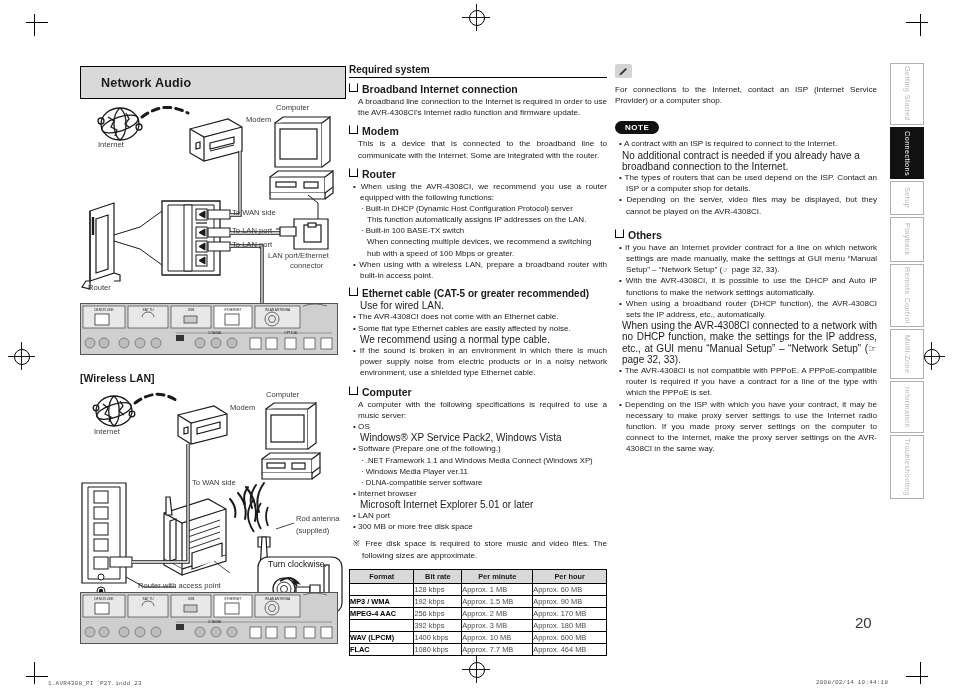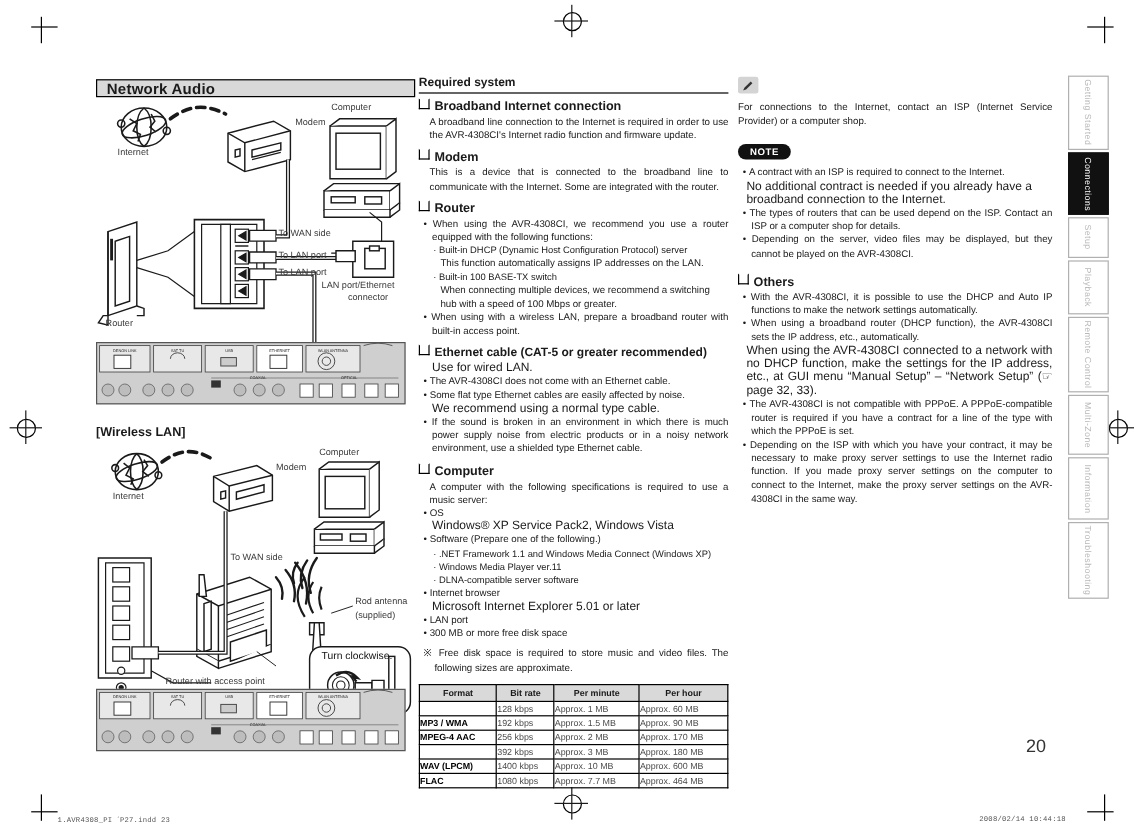--- a/index.html
+++ b/index.html
@@ -12,22 +12,22 @@
 
   
   .page{position:absolute;left:0;top:0;width:954px;height:698px;}
 
   
   .col-left{position:absolute;left:80px;top:66px;width:266px;}
   .col-mid{position:absolute;left:349px;top:64px;width:258px;}
   .col-right{position:absolute;left:615px;top:64px;width:262px;}
 
   
-  .banner{border:1px solid #000;background:#d9d9d9;height:15px;
-          display:flex;align-items:center;padding-left:8px;box-sizing:border-box;}
+  .banner{border:1px solid #000;background:#d9d9d9;height:33px;
+          display:flex;align-items:center;padding-left:20px;box-sizing:border-box;}
   .banner-title{font-size:12.5px;font-weight:bold;letter-spacing:.2px;}
 
   .subhead{font-size:10.5px;font-weight:bold;margin:9px 0 3px 0;}
 
   
   .col-head{font-size:10px;font-weight:bold;border-bottom:1.6px solid #000;
             padding-bottom:2px;margin-bottom:5px;}
   .sec{margin-bottom:7px;}
   .sec-title{font-size:10.5px;font-weight:bold;margin-bottom:1px;
              display:flex;align-items:baseline;gap:4px;}
@@ -616,20 +616,21 @@
       <p class="plain" style="margin-left:7px;">No additional contract is needed if you already have a broadband connection to the Internet.</p>
       <p class="bul">The types of routers that can be used depend on the ISP. Contact an ISP or a computer shop for details.</p>
       <p class="bul">Depending on the server, video files may be displayed, but they cannot be played on the AVR-4308CI.</p>
     </div>
 
     <div class="sec" style="margin-top:12px;">
       <div class="sec-title">
         <span class="sq"></span>
         <span>Others</span>
       </div>
+      <p class="bul">If you have an Internet provider contract for a line on which network settings are made manually, make the settings at GUI menu “Manual Setup” – “Network Setup” (☞ page 32, 33).</p>
       <p class="bul">With the AVR-4308CI, it is possible to use the DHCP and Auto IP functions to make the network settings automatically.</p>
       <p class="bul">When using a broadband router (DHCP function), the AVR-4308CI sets the IP address, etc., automatically.</p>
       <p class="plain" style="margin-left:7px;text-align:justify;">When using the AVR-4308CI connected to a network with no DHCP function, make the settings for the IP address, etc., at GUI menu “Manual Setup” – “Network Setup” (☞ page 32, 33).</p>
       <p class="bul">The AVR-4308CI is not compatible with PPPoE. A PPPoE-compatible router is required if you have a contract for a line of the type with which the PPPoE is set.</p>
       <p class="bul">Depending on the ISP with which you have your contract, it may be necessary to make proxy server settings to use the Internet radio function. If you made proxy server settings on the computer to connect to the Internet, make the proxy server settings on the AVR-4308CI in the same way.</p>
     </div>
   </div>
 
   <div class="tabs">
     <div class="tab" style="height:62px;">

